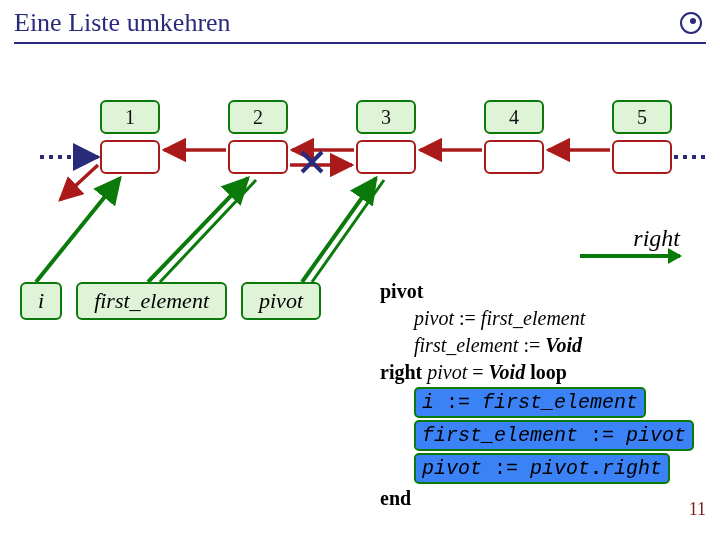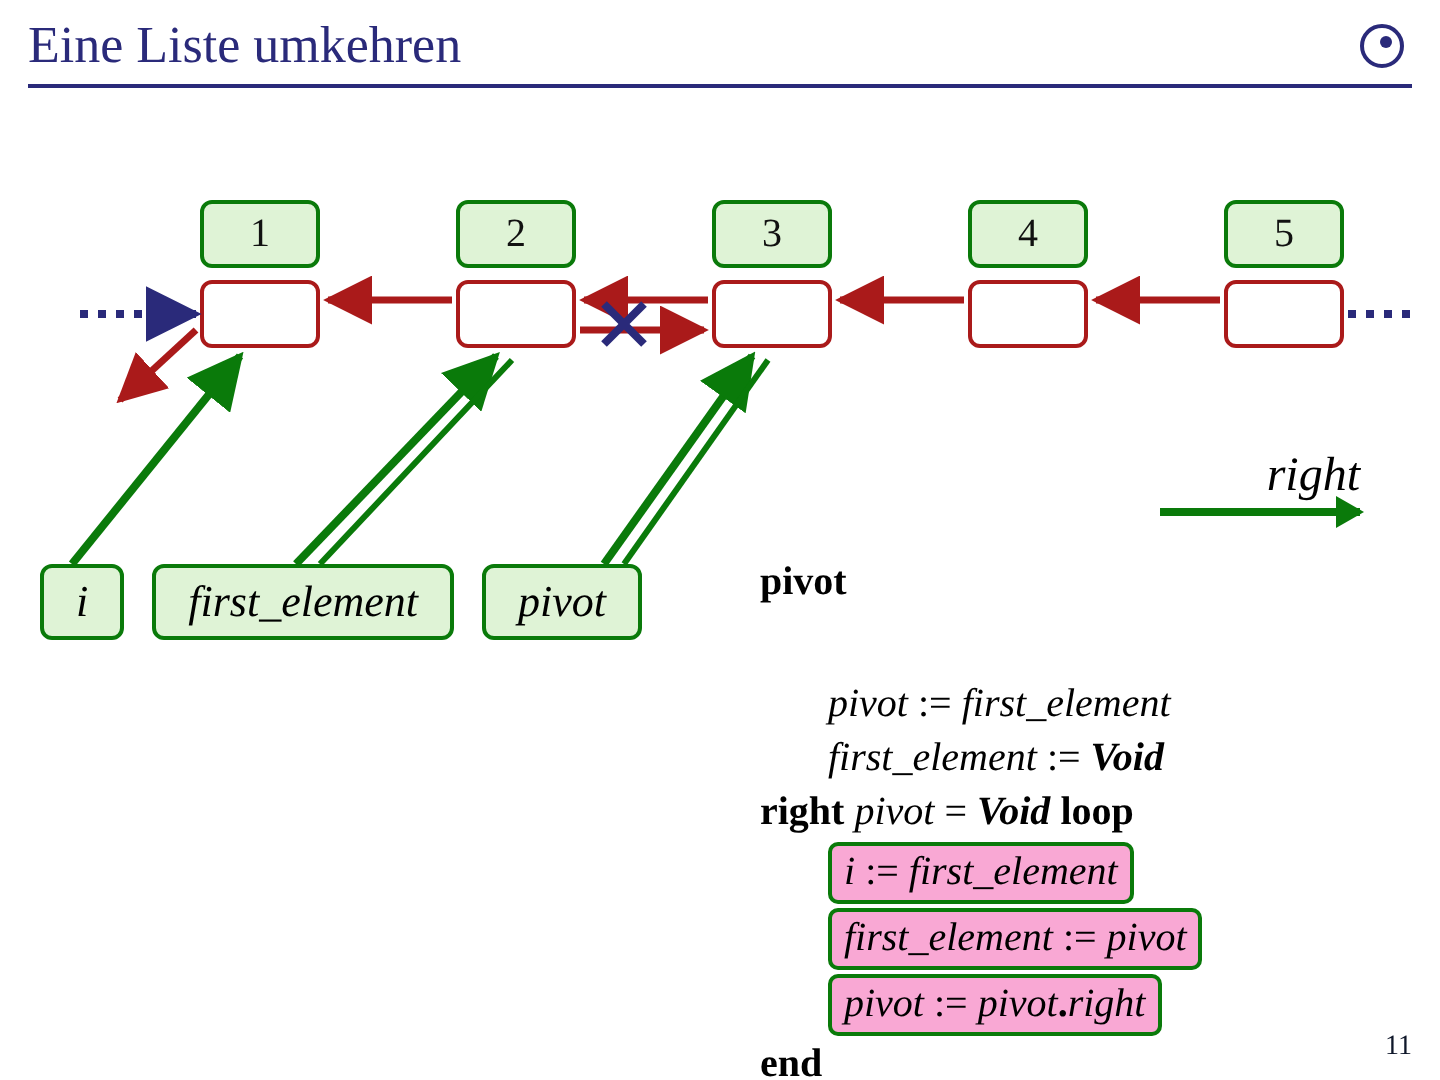--- a/index.html
+++ b/index.html
@@ -110,31 +110,32 @@
     left: 380px;
     font-size: 20px;
     line-height: 1.35;
     font-family: Georgia, 'Times New Roman', serif;
   }
   .kw { font-weight: bold; }
   .it { font-style: italic; }
   .hl {
     display: inline-block;
     border: 2px solid #0a7a0a;
-    background: #f9a8d4;
+    background: #3b82f6;
     border-radius: 5px;
     padding: 0 6px;
     margin: 1px 0;
+    font-family: Liberation Mono, monospace;
   }
 
   .page-num {
     position: absolute;
-    bottom: 8px; right: 14px;
-    font-size: 14px;
-    color: #0f172a;
+    bottom: 20px; right: 14px;
+    font-size: 18px;
+    color: #7f1d1d;
   }
 
   svg.overlay {
     position: absolute;
     top: 0; left: 0;
     pointer-events: none;
   }
 </style>
 </head>
 <body>
@@ -207,21 +208,21 @@
 <div class="right-arrow"></div>
 
 <div class="vars">
   <div class="var-box">i</div>
   <div class="var-box">first_element</div>
   <div class="var-box">pivot</div>
 </div>
 
 <div class="code">
   <div><span class="kw">pivot</span></div>
-  <div style="padding-left:34px;margin-top:34px;">
+  <div style="padding-left:34px;">
     <span class="it">pivot</span><span> := </span><span class="it">first_element</span>
   </div>
   <div style="padding-left:34px;font-family:Liberation Serif, serif;">
     <span class="it">first_element</span><span> := </span><span class="kw it">Void</span>
   </div>
   <div>
     <span class="kw">right </span><span class="it">pivot</span><span> = </span><span class="kw it">Void</span><span class="kw"> loop</span>
   </div>
   <div style="padding-left:34px;">
     <span class="hl"><span class="it">i</span><span> := </span><span class="it">first_element</span></span>

